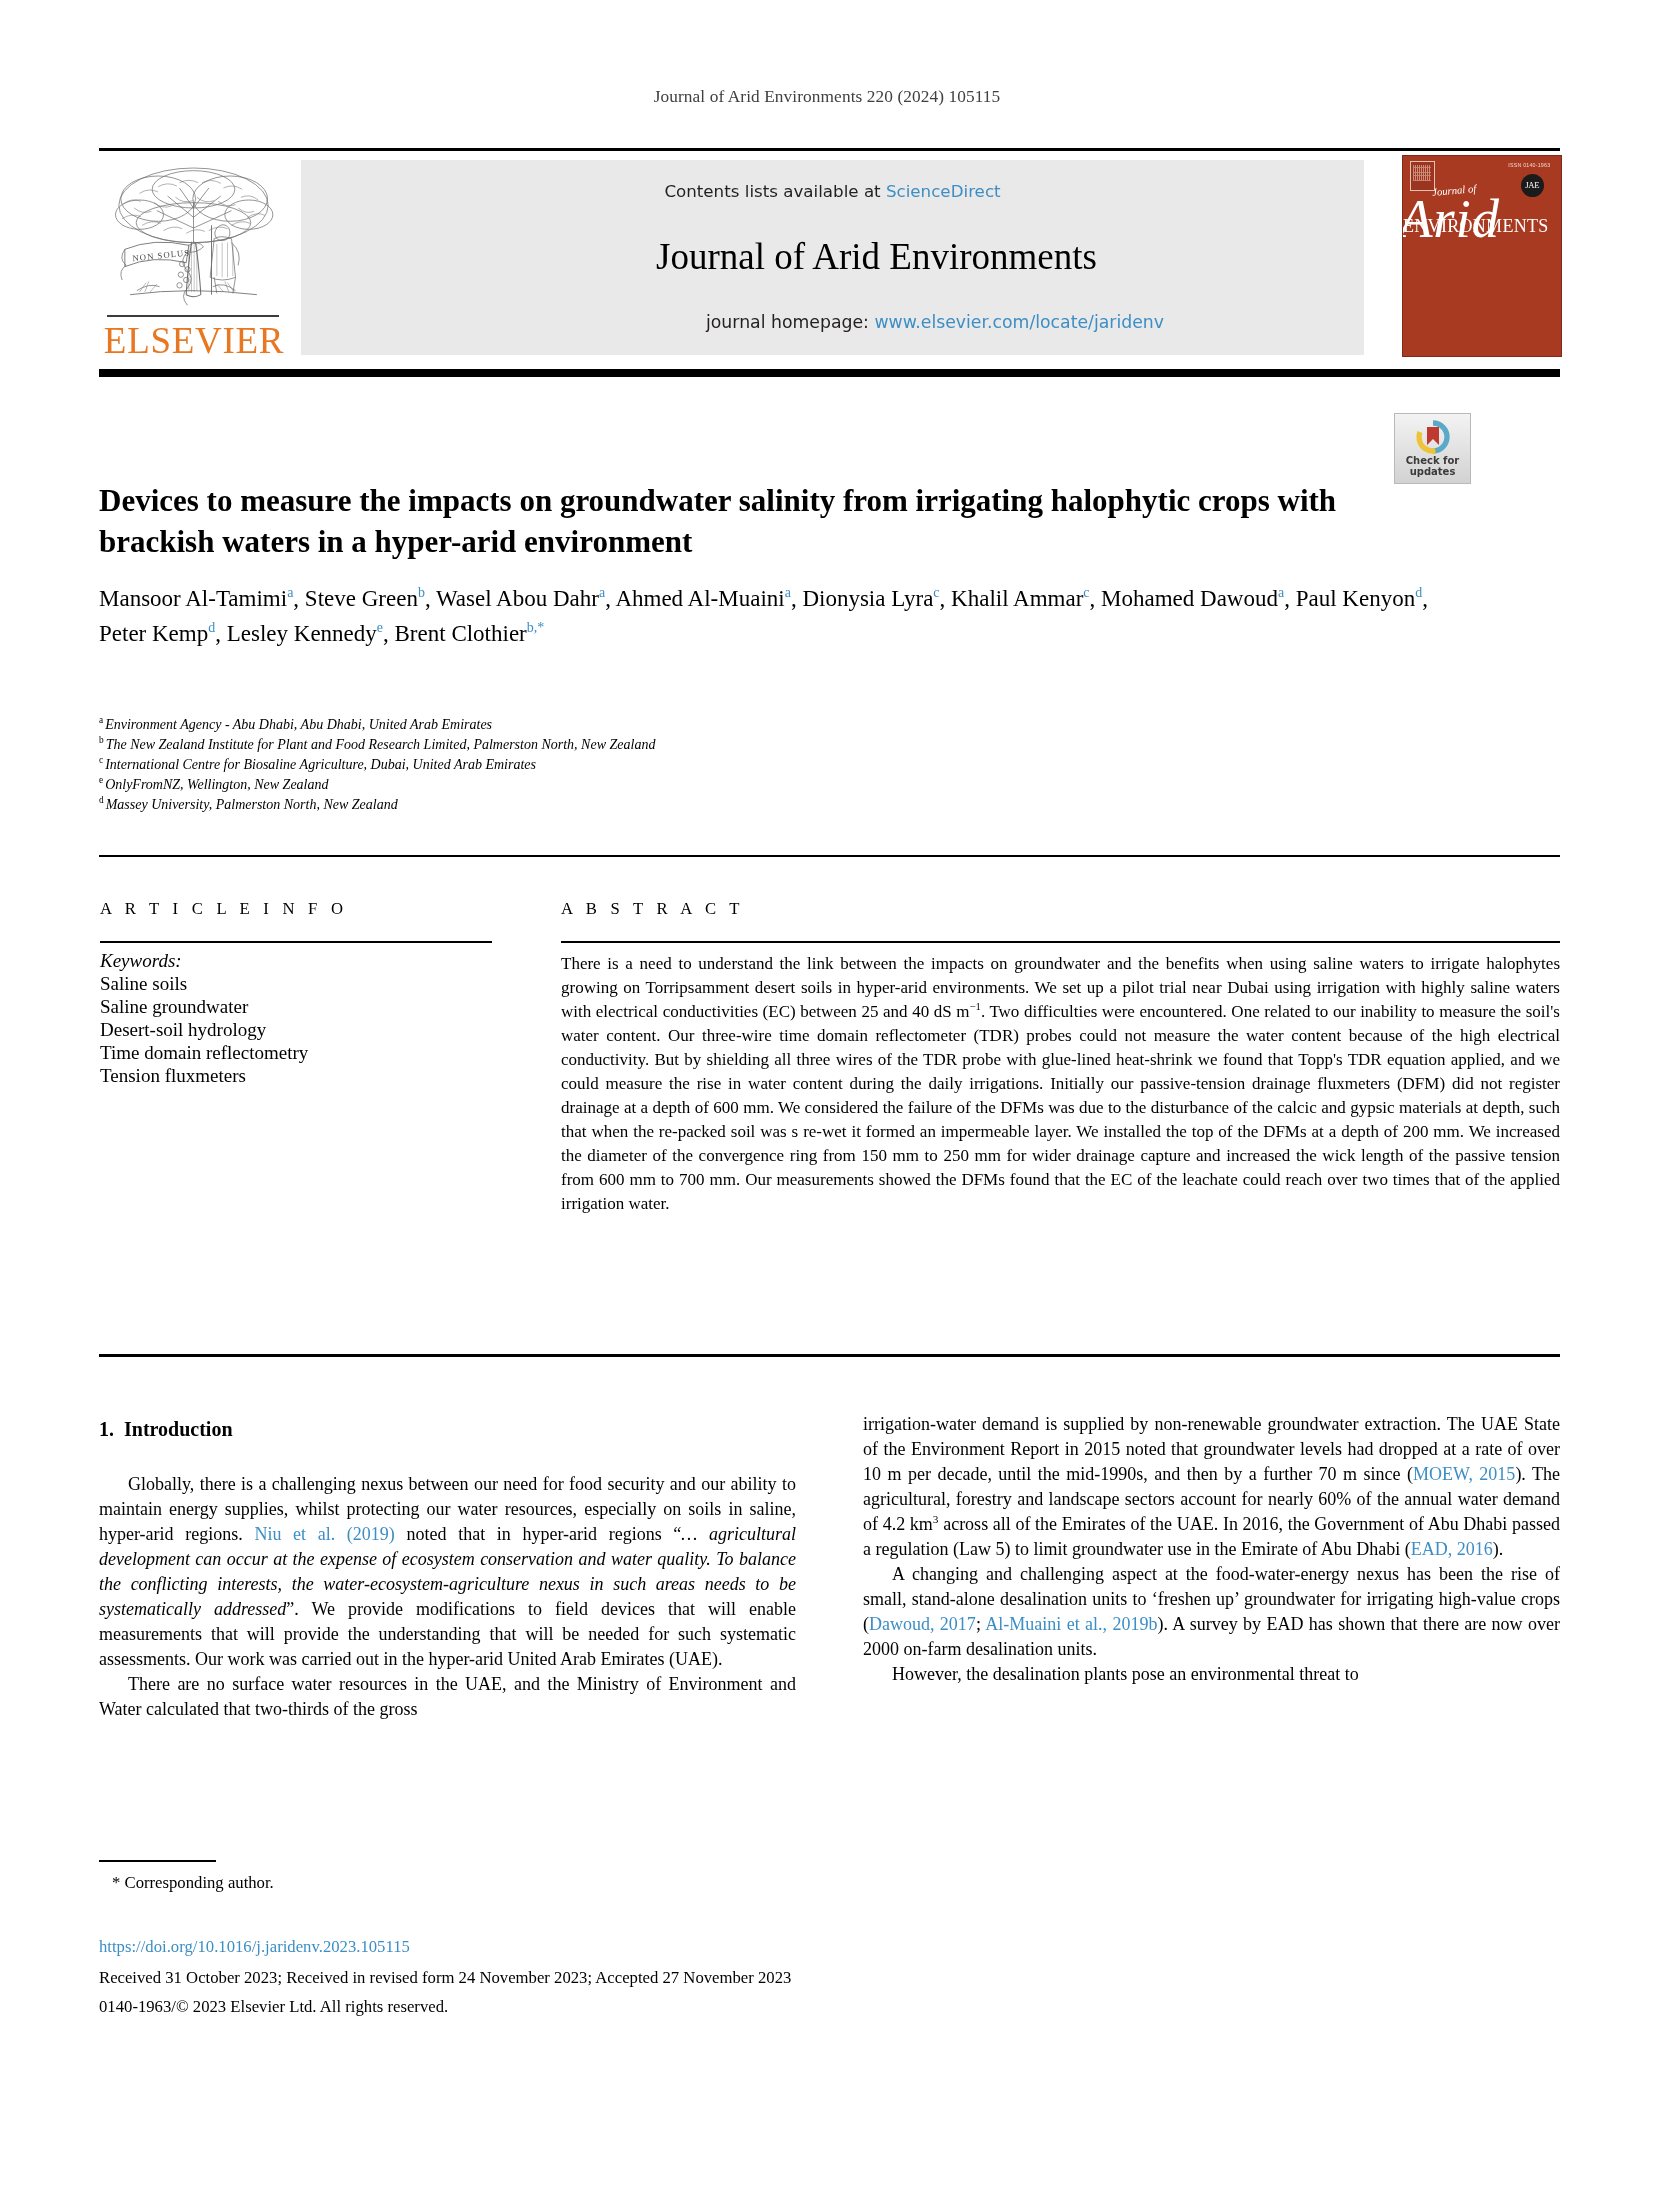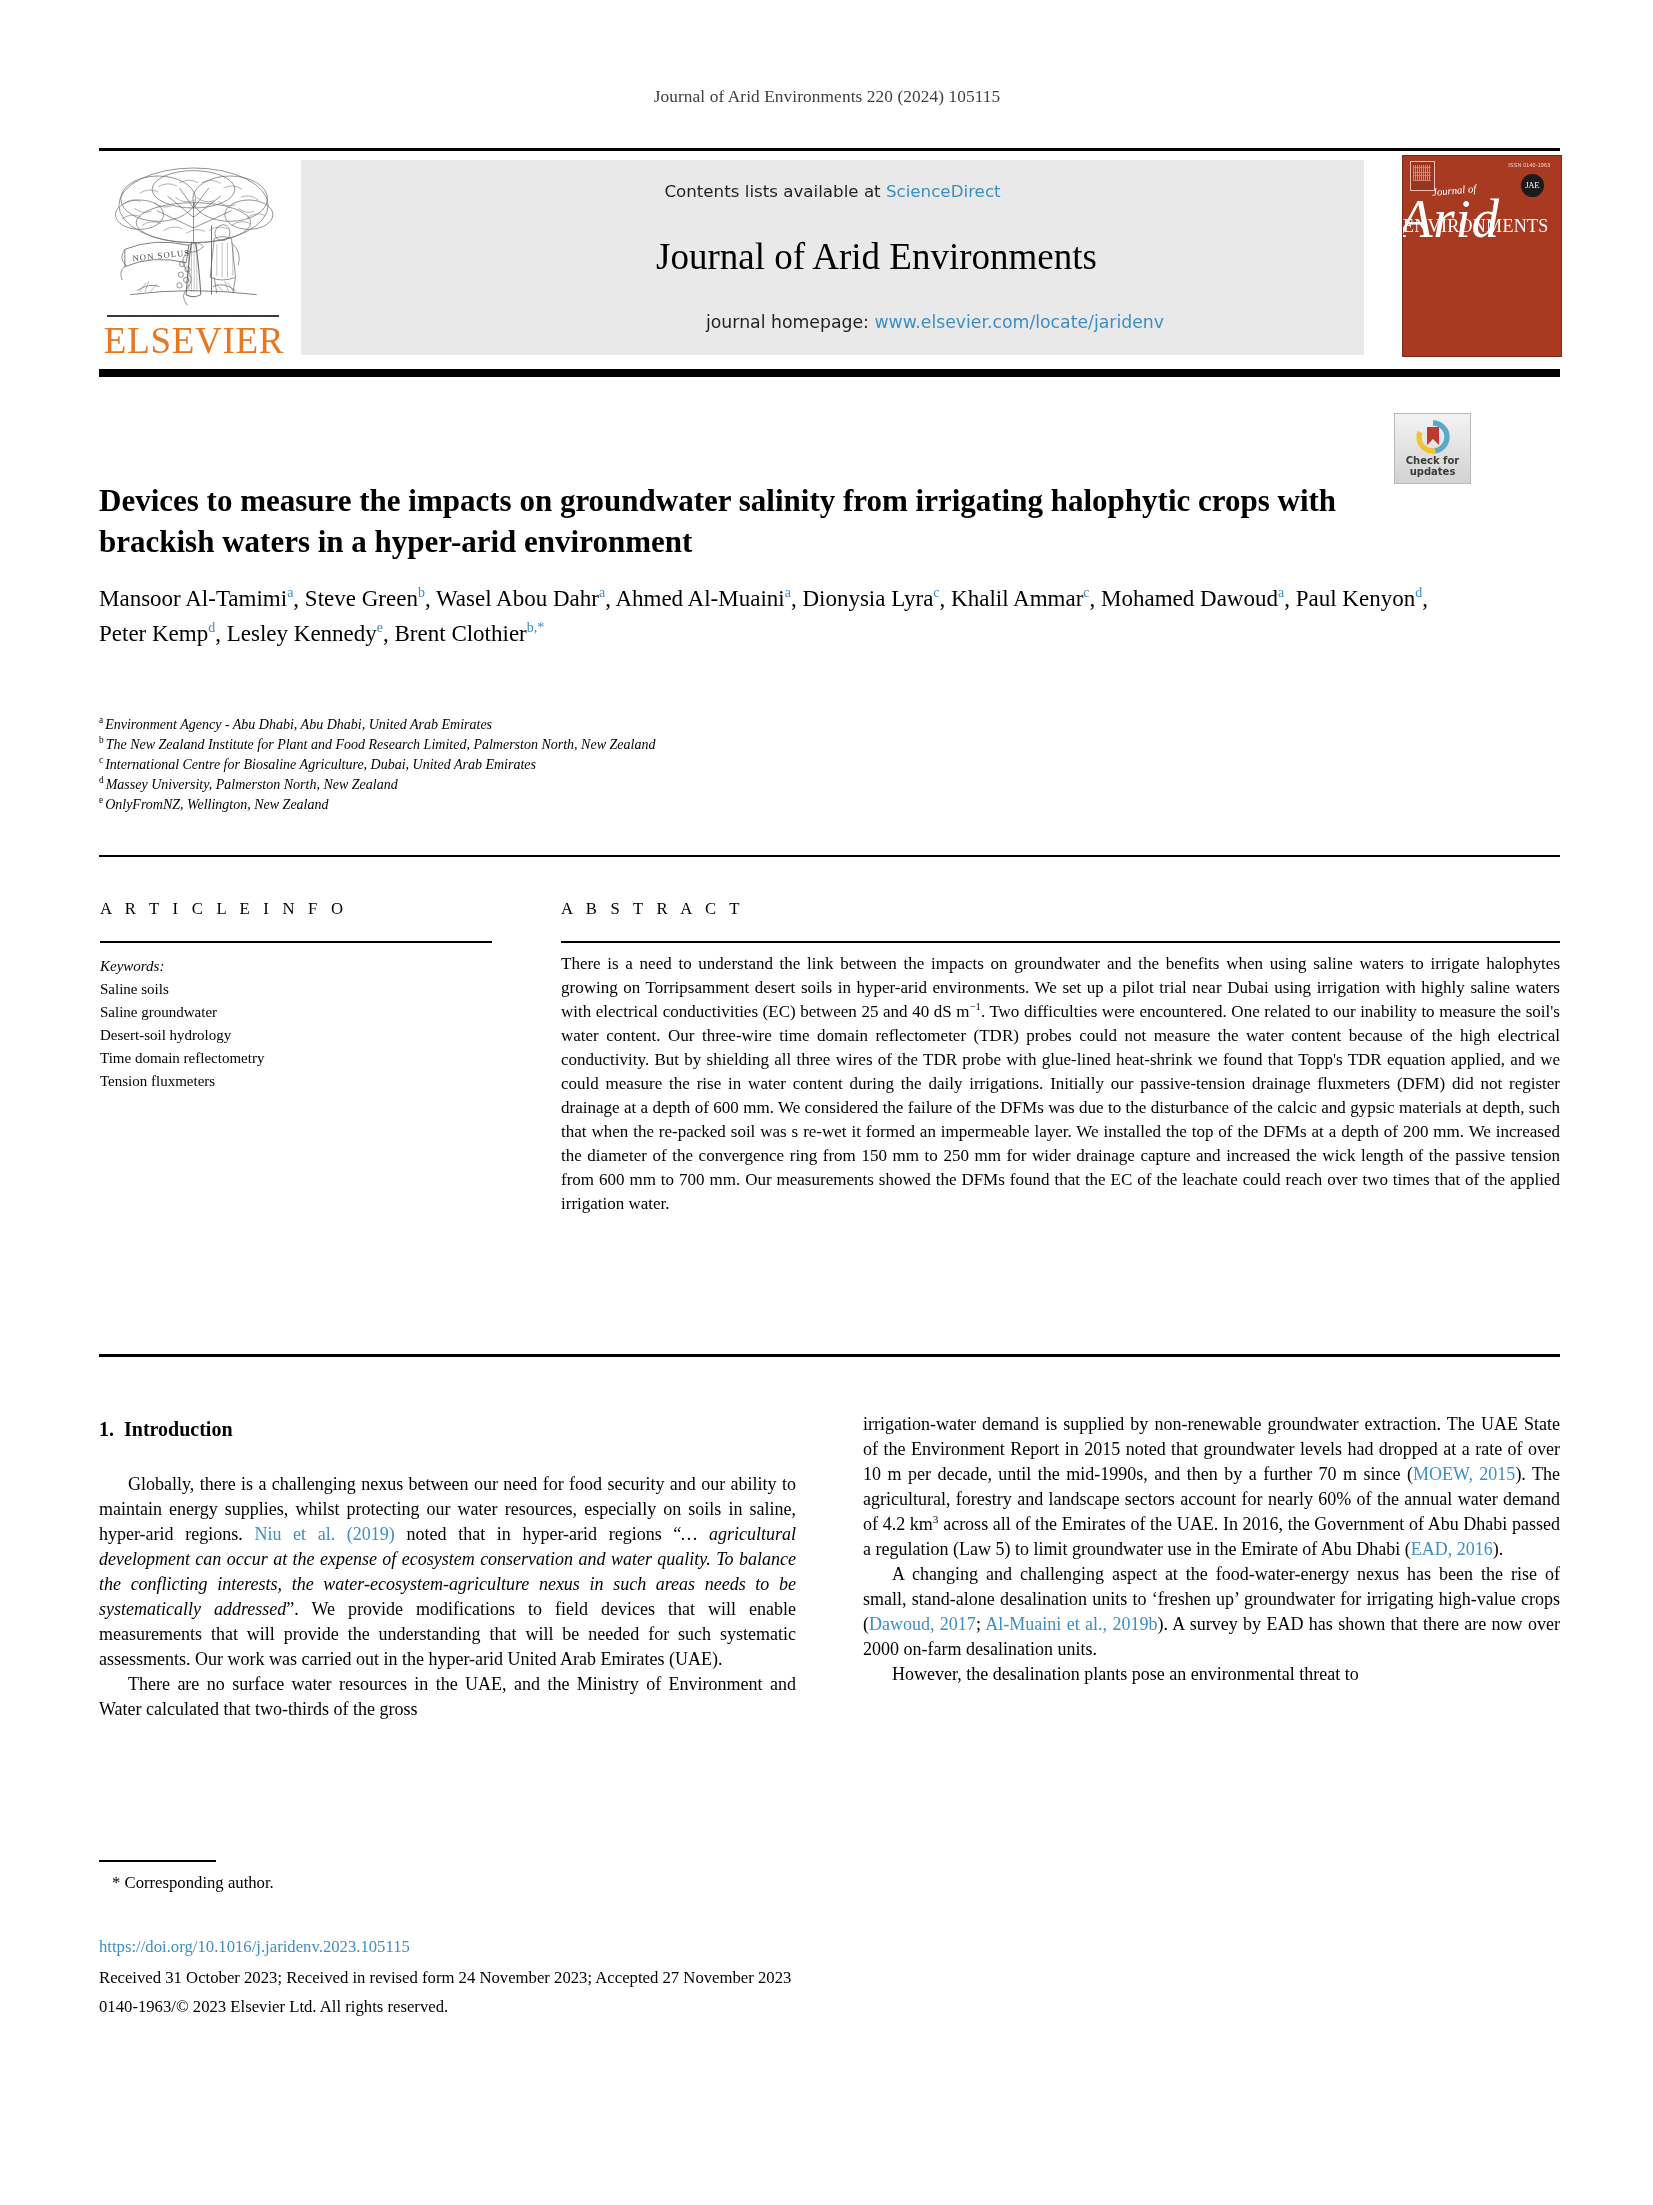--- a/index.html
+++ b/index.html
@@ -292,24 +292,23 @@
     position: absolute;
     left: 100px; top: 941px;
     width: 392px; height: 2px;
     background: #000;
   }
   .keywords {
     position: absolute;
     left: 100px; top: 949px;
     width: 400px;
     font-family: "Liberation Serif", serif;
-    font-size: 15px;
+    font-size: 19px;
     line-height: 23px;
     color: #000;
-    margin-top: 6px;
   }
   .keywords .kw-label { font-style: italic; }
 
   
   .abs-head {
     position: absolute;
     left: 561px; top: 899px;
     font-family: "Liberation Serif", serif;
     font-size: 16.7px;
     letter-spacing: 4.7px;
@@ -515,22 +514,22 @@
   </div>
 
   <h1 class="title">Devices to measure the impacts on groundwater salinity from irrigating halophytic crops with brackish waters in a hyper-arid environment</h1>
 
   <div class="authors" id="author-list"><span>Mansoor Al-Tamimi</span><sup>a</sup>, <span>Steve Green</span><sup>b</sup>, <span>Wasel Abou Dahr</span><sup>a</sup>, <span>Ahmed Al-Muaini</span><sup>a</sup>, <span>Dionysia Lyra</span><sup>c</sup>, <span>Khalil Ammar</span><sup>c</sup>, <span>Mohamed Dawoud</span><sup>a</sup>, <span>Paul Kenyon</span><sup>d</sup>, <span>Peter Kemp</span><sup>d</sup>, <span>Lesley Kennedy</span><sup>e</sup>, <span>Brent Clothier</span><sup>b,*</sup></div>
 
   <div class="affiliations" id="affiliation-list">
       <div><sup>a</sup><span>Environment Agency - Abu Dhabi, Abu Dhabi, United Arab Emirates</span></div>
       <div><sup>b</sup><span>The New Zealand Institute for Plant and Food Research Limited, Palmerston North, New Zealand</span></div>
       <div><sup>c</sup><span>International Centre for Biosaline Agriculture, Dubai, United Arab Emirates</span></div>
+      <div><sup>e</sup><span>OnlyFromNZ, Wellington, New Zealand</span></div>
       <div><sup>d</sup><span>Massey University, Palmerston North, New Zealand</span></div>
-      <div><sup>e</sup><span>OnlyFromNZ, Wellington, New Zealand</span></div>
     </div>
 
   <div class="rule-thin-top"></div>
   <div class="rule-thin-bottom"></div>
 
   <div class="info-head">A R T I C L E  I N F O</div>
   <div class="info-rule"></div>
   <div class="keywords">
     <div class="kw-label">Keywords:</div>
     <div id="keyword-items">

